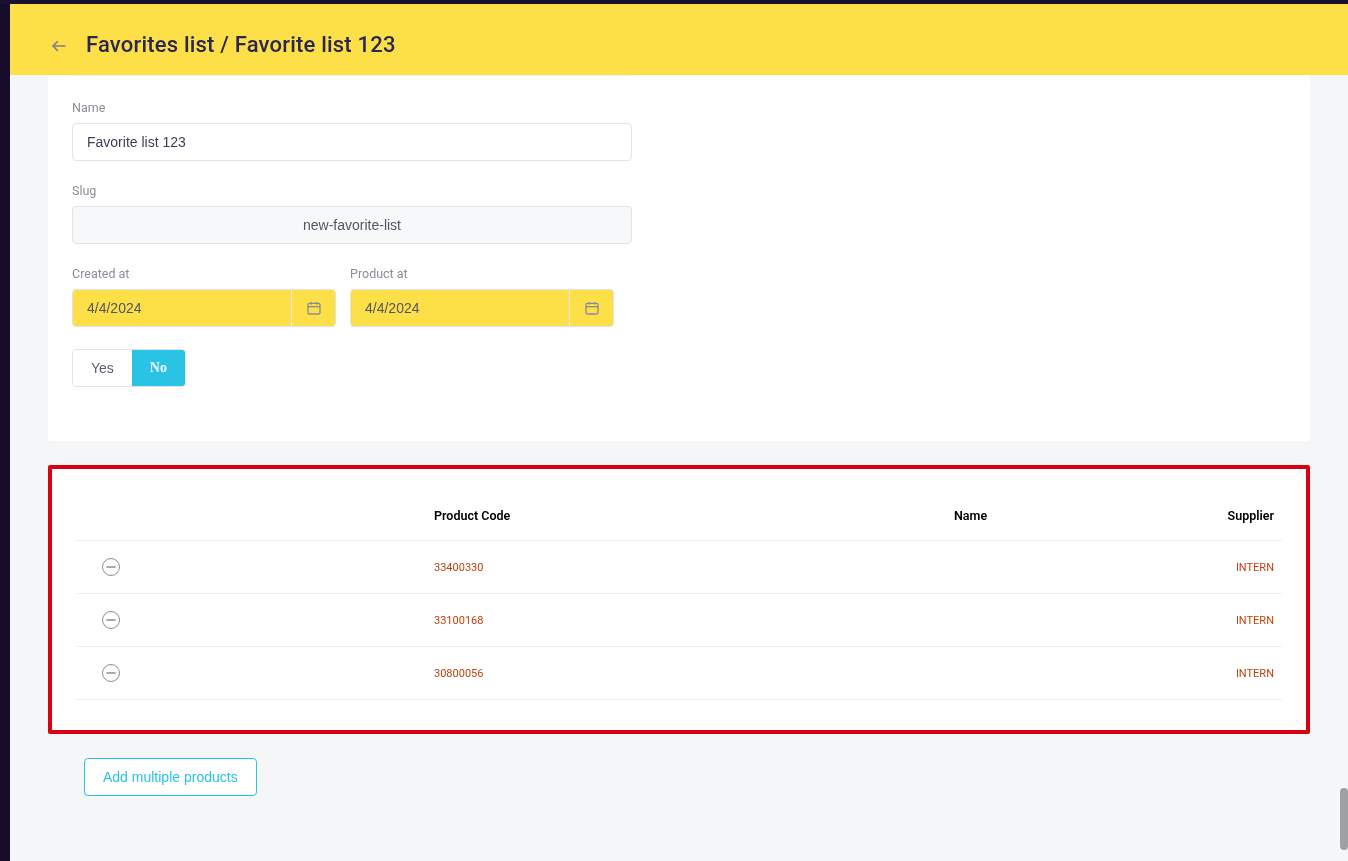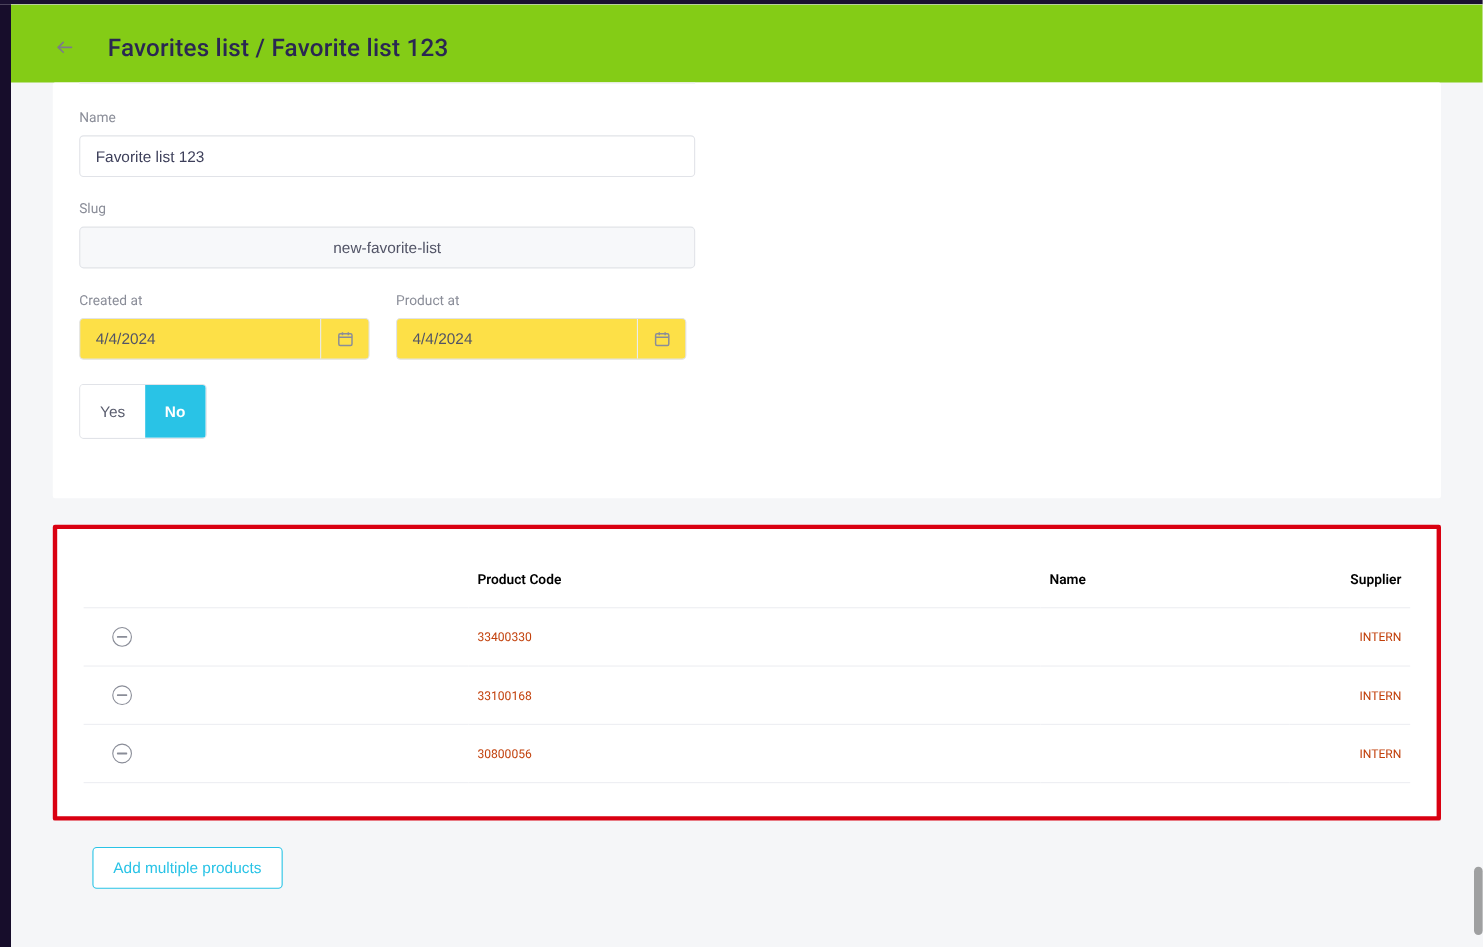--- a/index.html
+++ b/index.html
@@ -24,24 +24,24 @@
     background: #170d2b;
   }
   .main {
     position: absolute;
     left: 10px; right: 0; top: 4px; bottom: 0;
     background: #f5f6f8;
     overflow: hidden;
   }
   .header {
     padding: 28px 38px 18px 38px;
-    background: #84cc16;
+    background: #fde047;
     display: flex;
-    align-items: flex-start;
-    gap: 28px;
+    align-items: flex-end;
+    gap: 16px;
   }
   .back-arrow {
     width: 22px; height: 22px;
     color: #7c7c88;
     cursor: pointer;
     display: flex; align-items: center; justify-content: center;
   }
   .breadcrumb {
     font-size: 22px;
     font-weight: 500;
@@ -79,21 +79,21 @@
     color: #3d3f5a;
     background: #ffffff;
   }
   .text-input.readonly {
     background: #f7f8fa;
     color: #525466;
     text-align: center;
   }
   .date-row {
     display: flex;
-    gap: 24px;
+    gap: 14px;
   }
   .date-group { flex: 0 0 264px; }
   .date-wrapper {
     position: relative;
   }
   .date-input {
     width: 100%;
     height: 38px;
     border: 1px solid #e1e3e8;
     border-radius: 4px;
@@ -108,35 +108,36 @@
     width: 44px; height: 36px;
     display: flex; align-items: center; justify-content: center;
     color: #8a8d98;
     border-left: 1px solid #e9ebef;
   }
   .seg-toggle {
     display: inline-flex;
     border: 1px solid #e1e3e8;
     border-radius: 4px;
     overflow: hidden;
-    height: 50px;
+    height: 38px;
   }
   .seg-btn {
     border: none;
     background: #ffffff;
     padding: 0 18px;
     font-size: 14px;
     color: #5a5d6e;
     cursor: pointer;
     height: 100%;
   }
   .seg-btn.active {
     background: #29c3e6;
     color: #ffffff;
     font-weight: 600;
+    font-family: Liberation Serif, serif;
   }
   .product-section {
     margin: 0 38px 24px 38px;
     background: #ffffff;
     padding: 22px 24px 30px 24px;
     border-radius: 2px;
     border: 4px solid #d90011;
     position: relative;
   }
   .section-title {

